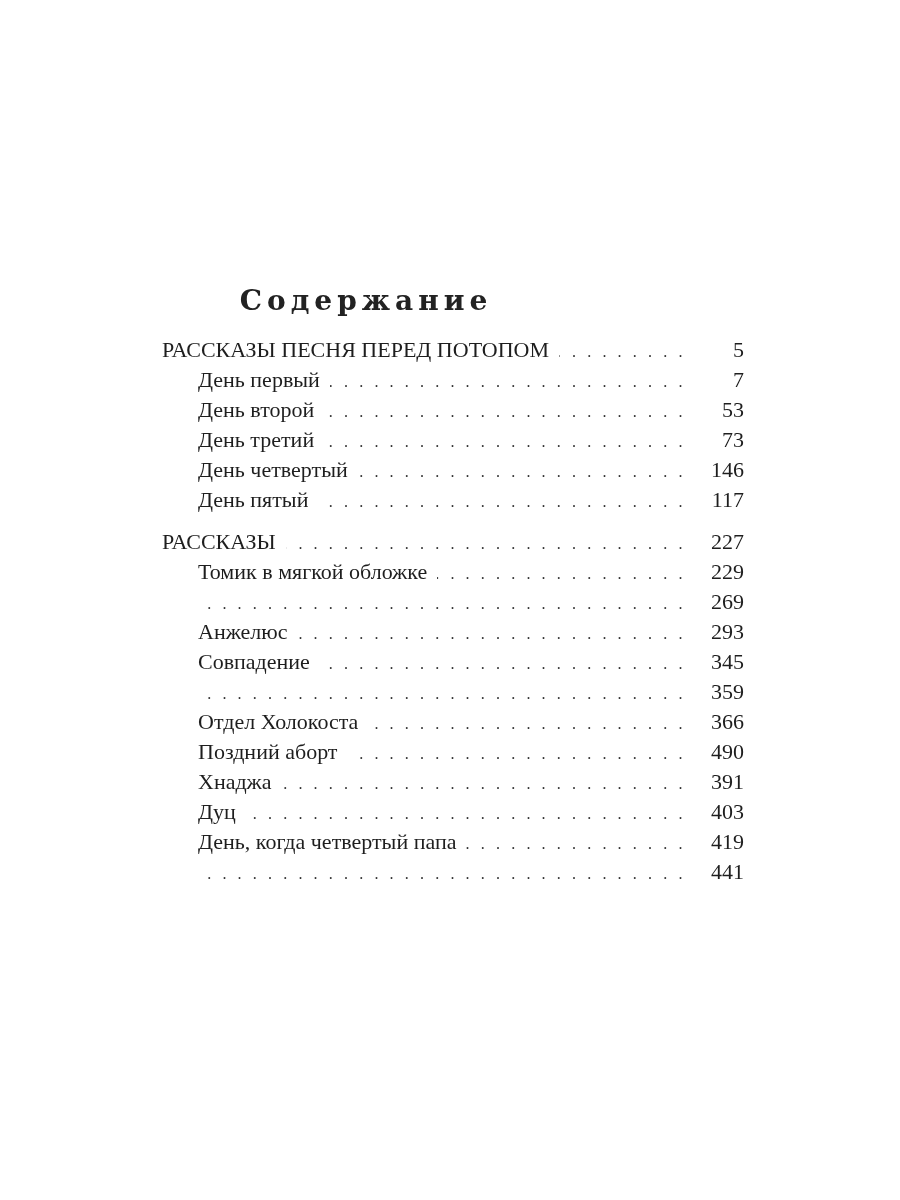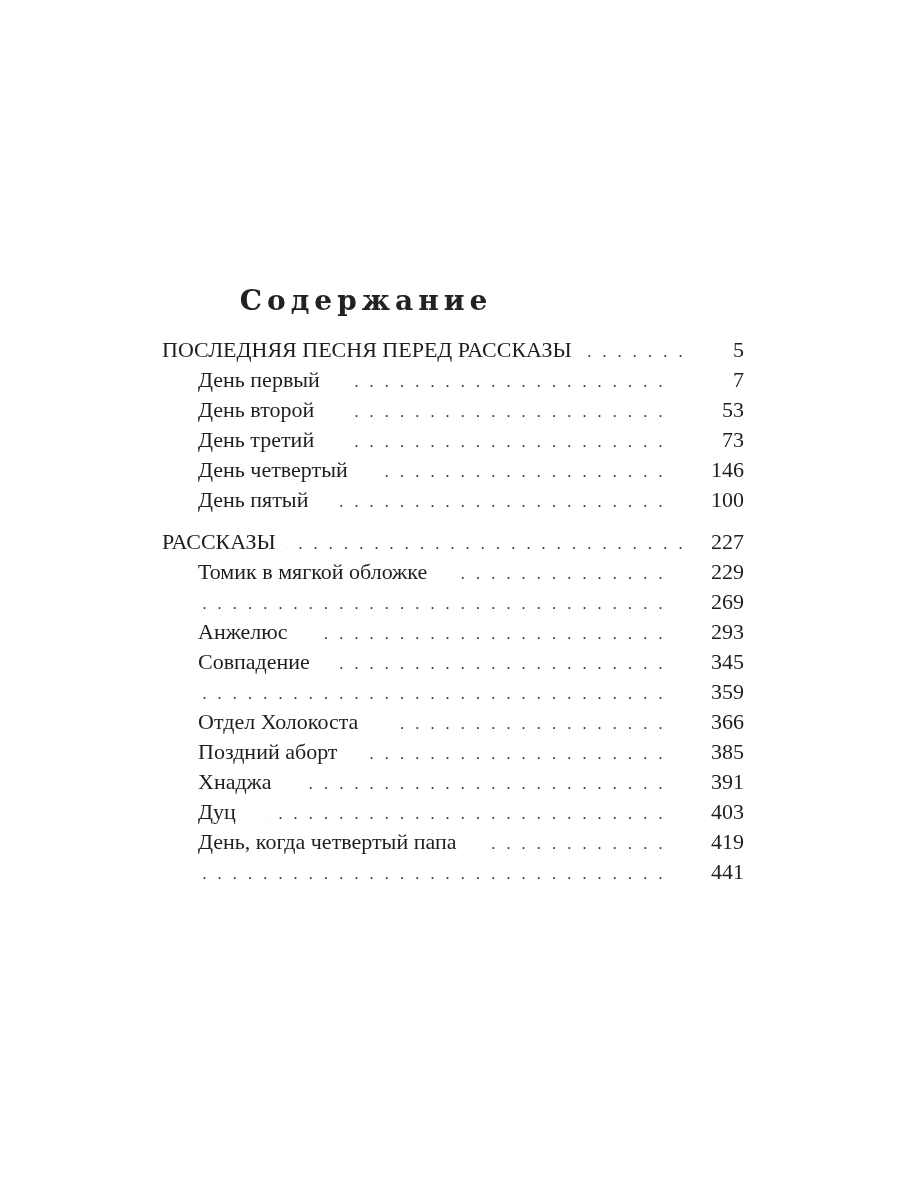--- a/index.html
+++ b/index.html
@@ -42,21 +42,20 @@
       height: 30px;
       line-height: 30px;
       font-size: 22px;
       font-family: "Liberation Serif", serif;
       display: flex;
       align-items: baseline;
       white-space: nowrap;
     }
     .row.sub {
       padding-left: 36px;
-      gap: 20px;
     }
     .row .label {
       flex: 0 0 auto;
       background: #fff;
       padding-right: 10px;
     }
     .row .leader {
       flex: 1 1 auto;
       overflow: hidden;
       font-size: 16px;
@@ -73,21 +72,21 @@
   </style>
 </head>
 <body>
 
 <h1 class="page-title">Содержание</h1>
 
 <div class="toc">
 
   <div class="section">
     <div class="row">
-      <span class="label">ПОСЛЕДНЯЯ ПЕСНЯ ПЕРЕД РАССКАЗЫ</span>
+      <span class="label">РАССКАЗЫ ПЕСНЯ ПЕРЕД ПОТОПОМ</span>
       <span class="leader">. . . . . . . . . . . . . . . . . . . . . . . . . . . . . . . . . . . . . . . . . . . . . . . .</span>
       <span class="page">5</span>
     </div>
     <div class="row sub">
       <span class="label">День первый</span>
       <span class="leader">. . . . . . . . . . . . . . . . . . . . . . . . . . . . . . . . . . . . . . . . . . . . . . . .</span>
       <span class="page">7</span>
     </div>
     <div class="row sub">
       <span class="label">День второй</span>
@@ -100,21 +99,21 @@
       <span class="page">73</span>
     </div>
     <div class="row sub">
       <span class="label">День четвертый</span>
       <span class="leader">. . . . . . . . . . . . . . . . . . . . . . . . . . . . . . . . . . . . . . . . . . . . . . . .</span>
       <span class="page">146</span>
     </div>
     <div class="row sub">
       <span class="label">День пятый</span>
       <span class="leader">. . . . . . . . . . . . . . . . . . . . . . . . . . . . . . . . . . . . . . . . . . . . . . . .</span>
-      <span class="page">100</span>
+      <span class="page">117</span>
     </div>
   </div>
 
   <div class="section">
     <div class="row">
       <span class="label">РАССКАЗЫ</span>
       <span class="leader">. . . . . . . . . . . . . . . . . . . . . . . . . . . . . . . . . . . . . . . . . . . . . . . .</span>
       <span class="page">227</span>
     </div>
     <div class="row sub">
@@ -141,21 +140,21 @@
       <span class="page">359</span>
     </div>
     <div class="row sub">
       <span class="label">Отдел Холокоста</span>
       <span class="leader">. . . . . . . . . . . . . . . . . . . . . . . . . . . . . . . . . . . . . . . . . . . . . . . .</span>
       <span class="page">366</span>
     </div>
     <div class="row sub">
       <span class="label">Поздний аборт</span>
       <span class="leader">. . . . . . . . . . . . . . . . . . . . . . . . . . . . . . . . . . . . . . . . . . . . . . . .</span>
-      <span class="page">385</span>
+      <span class="page">490</span>
     </div>
     <div class="row sub">
       <span class="label">Хнаджа</span>
       <span class="leader">. . . . . . . . . . . . . . . . . . . . . . . . . . . . . . . . . . . . . . . . . . . . . . . .</span>
       <span class="page">391</span>
     </div>
     <div class="row sub">
       <span class="label">Дуц</span>
       <span class="leader">. . . . . . . . . . . . . . . . . . . . . . . . . . . . . . . . . . . . . . . . . . . . . . . .</span>
       <span class="page">403</span>

